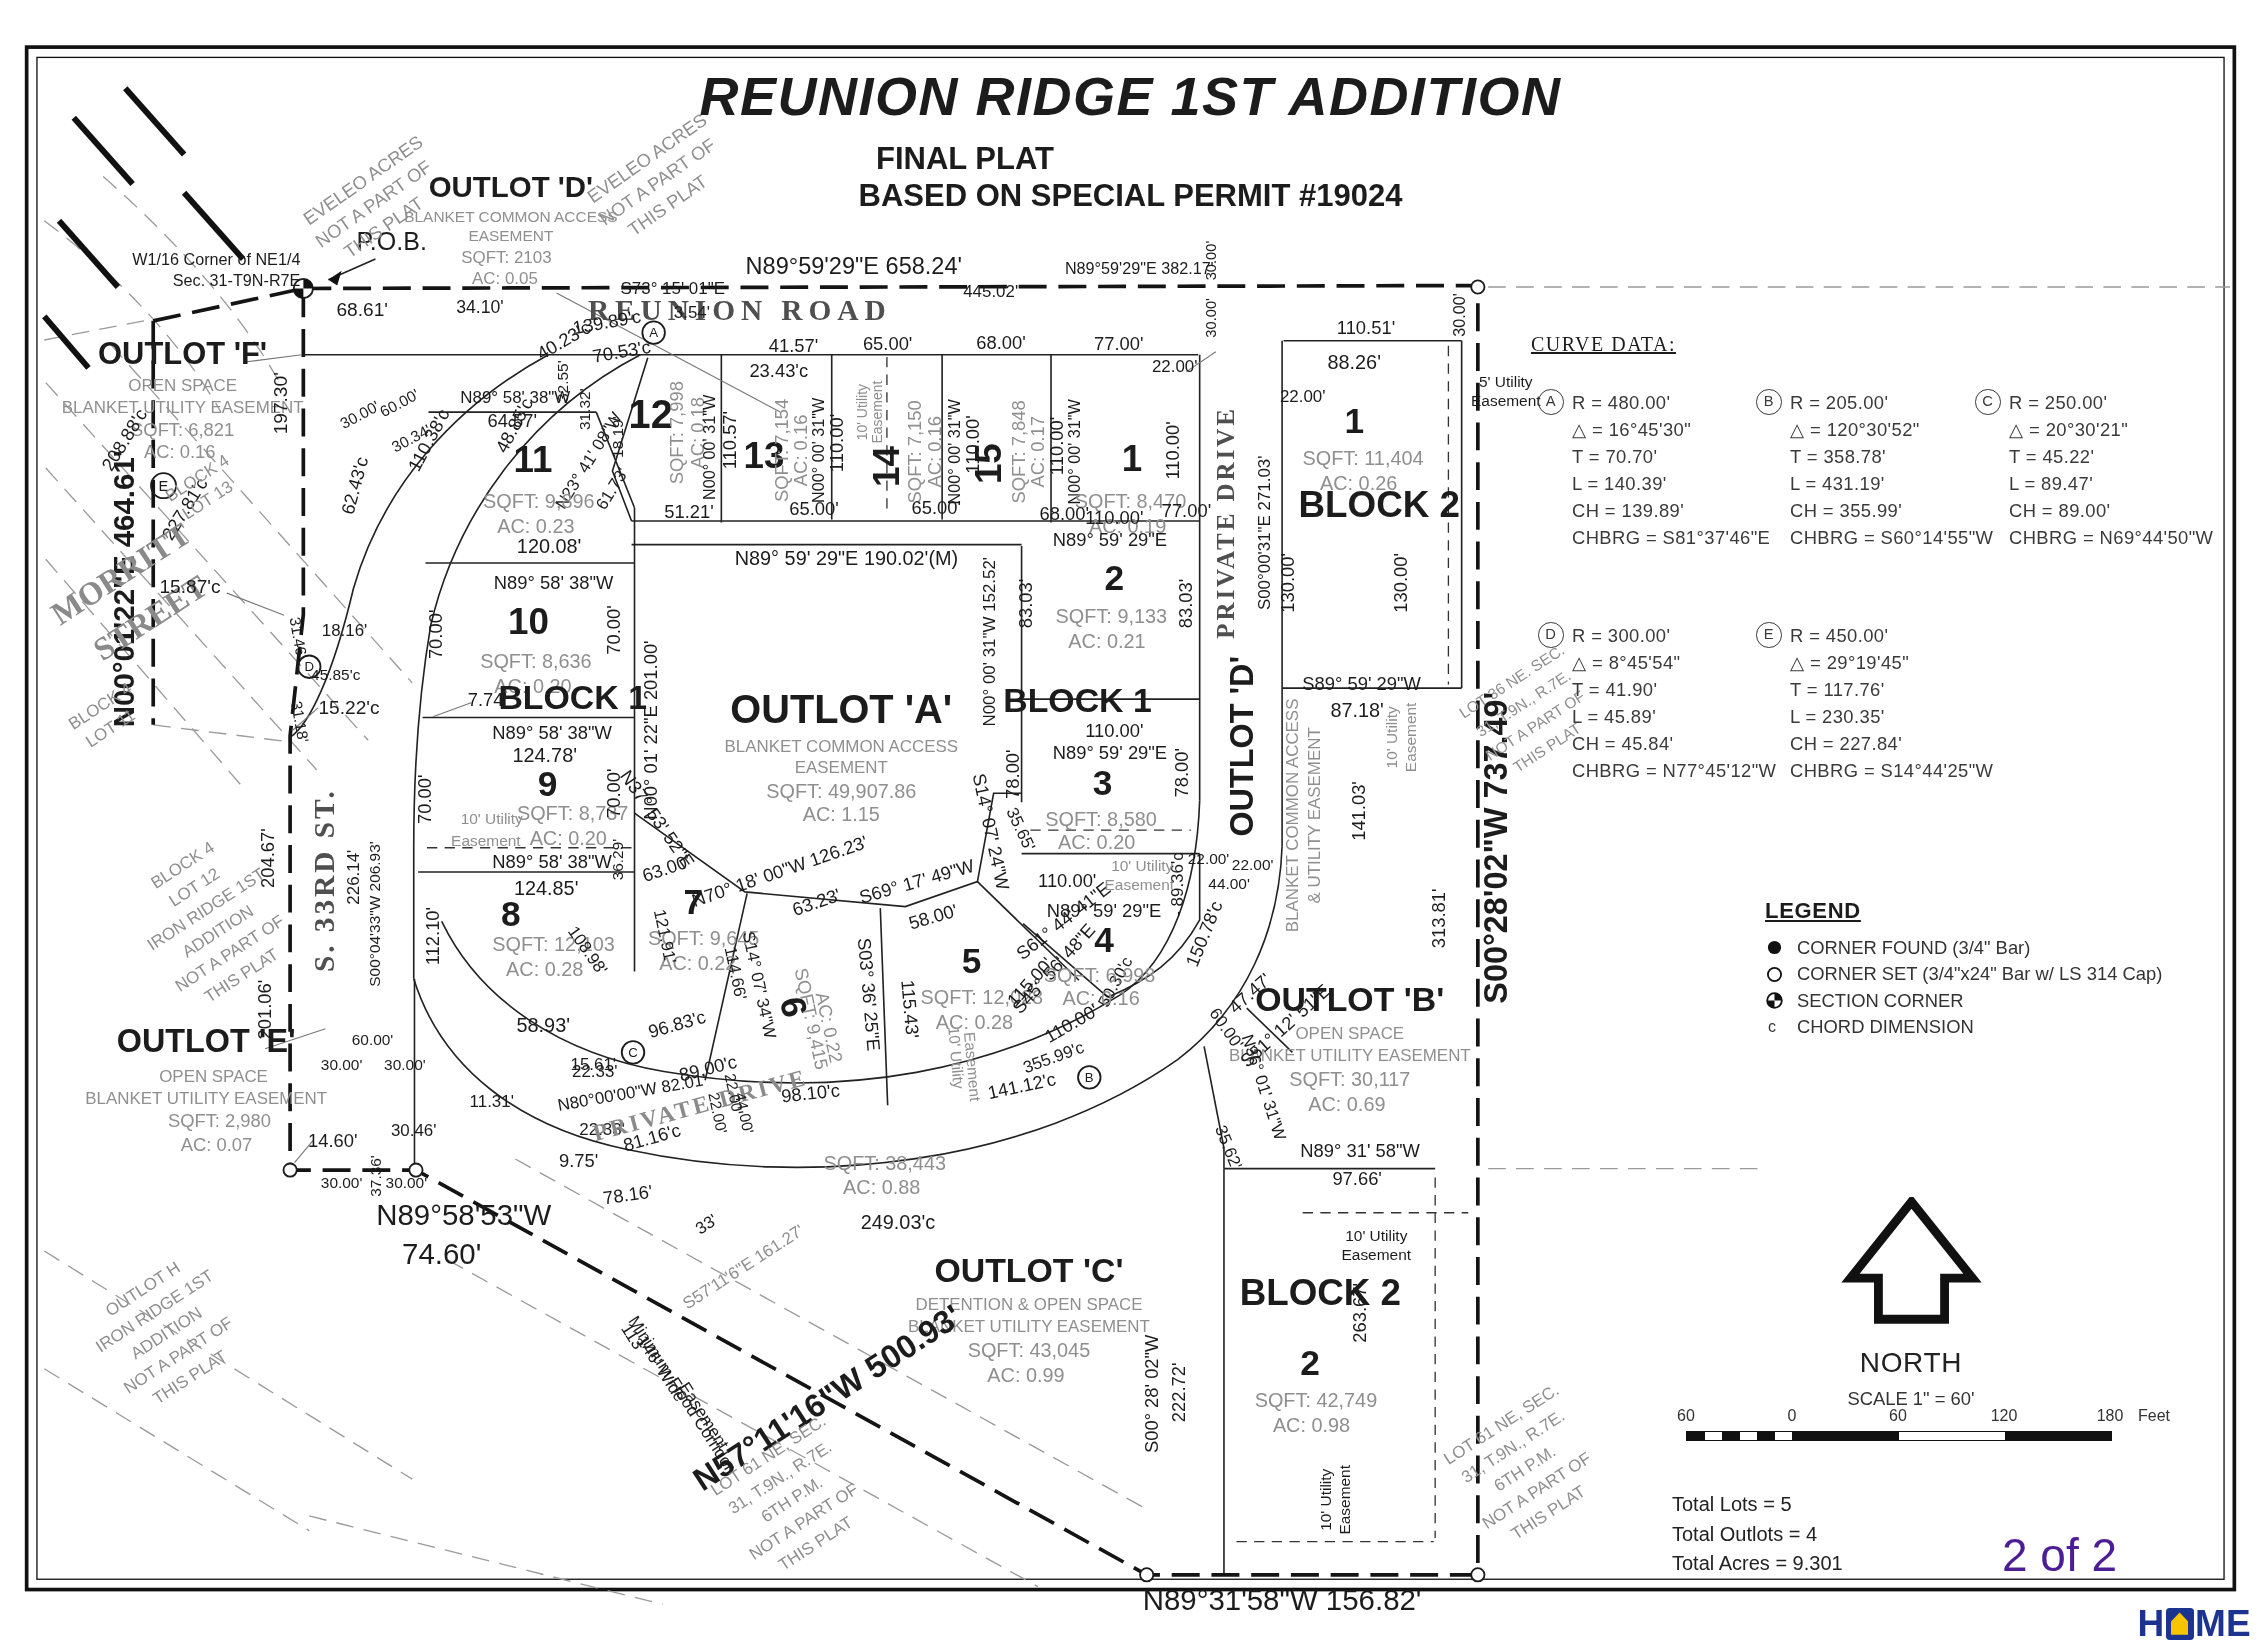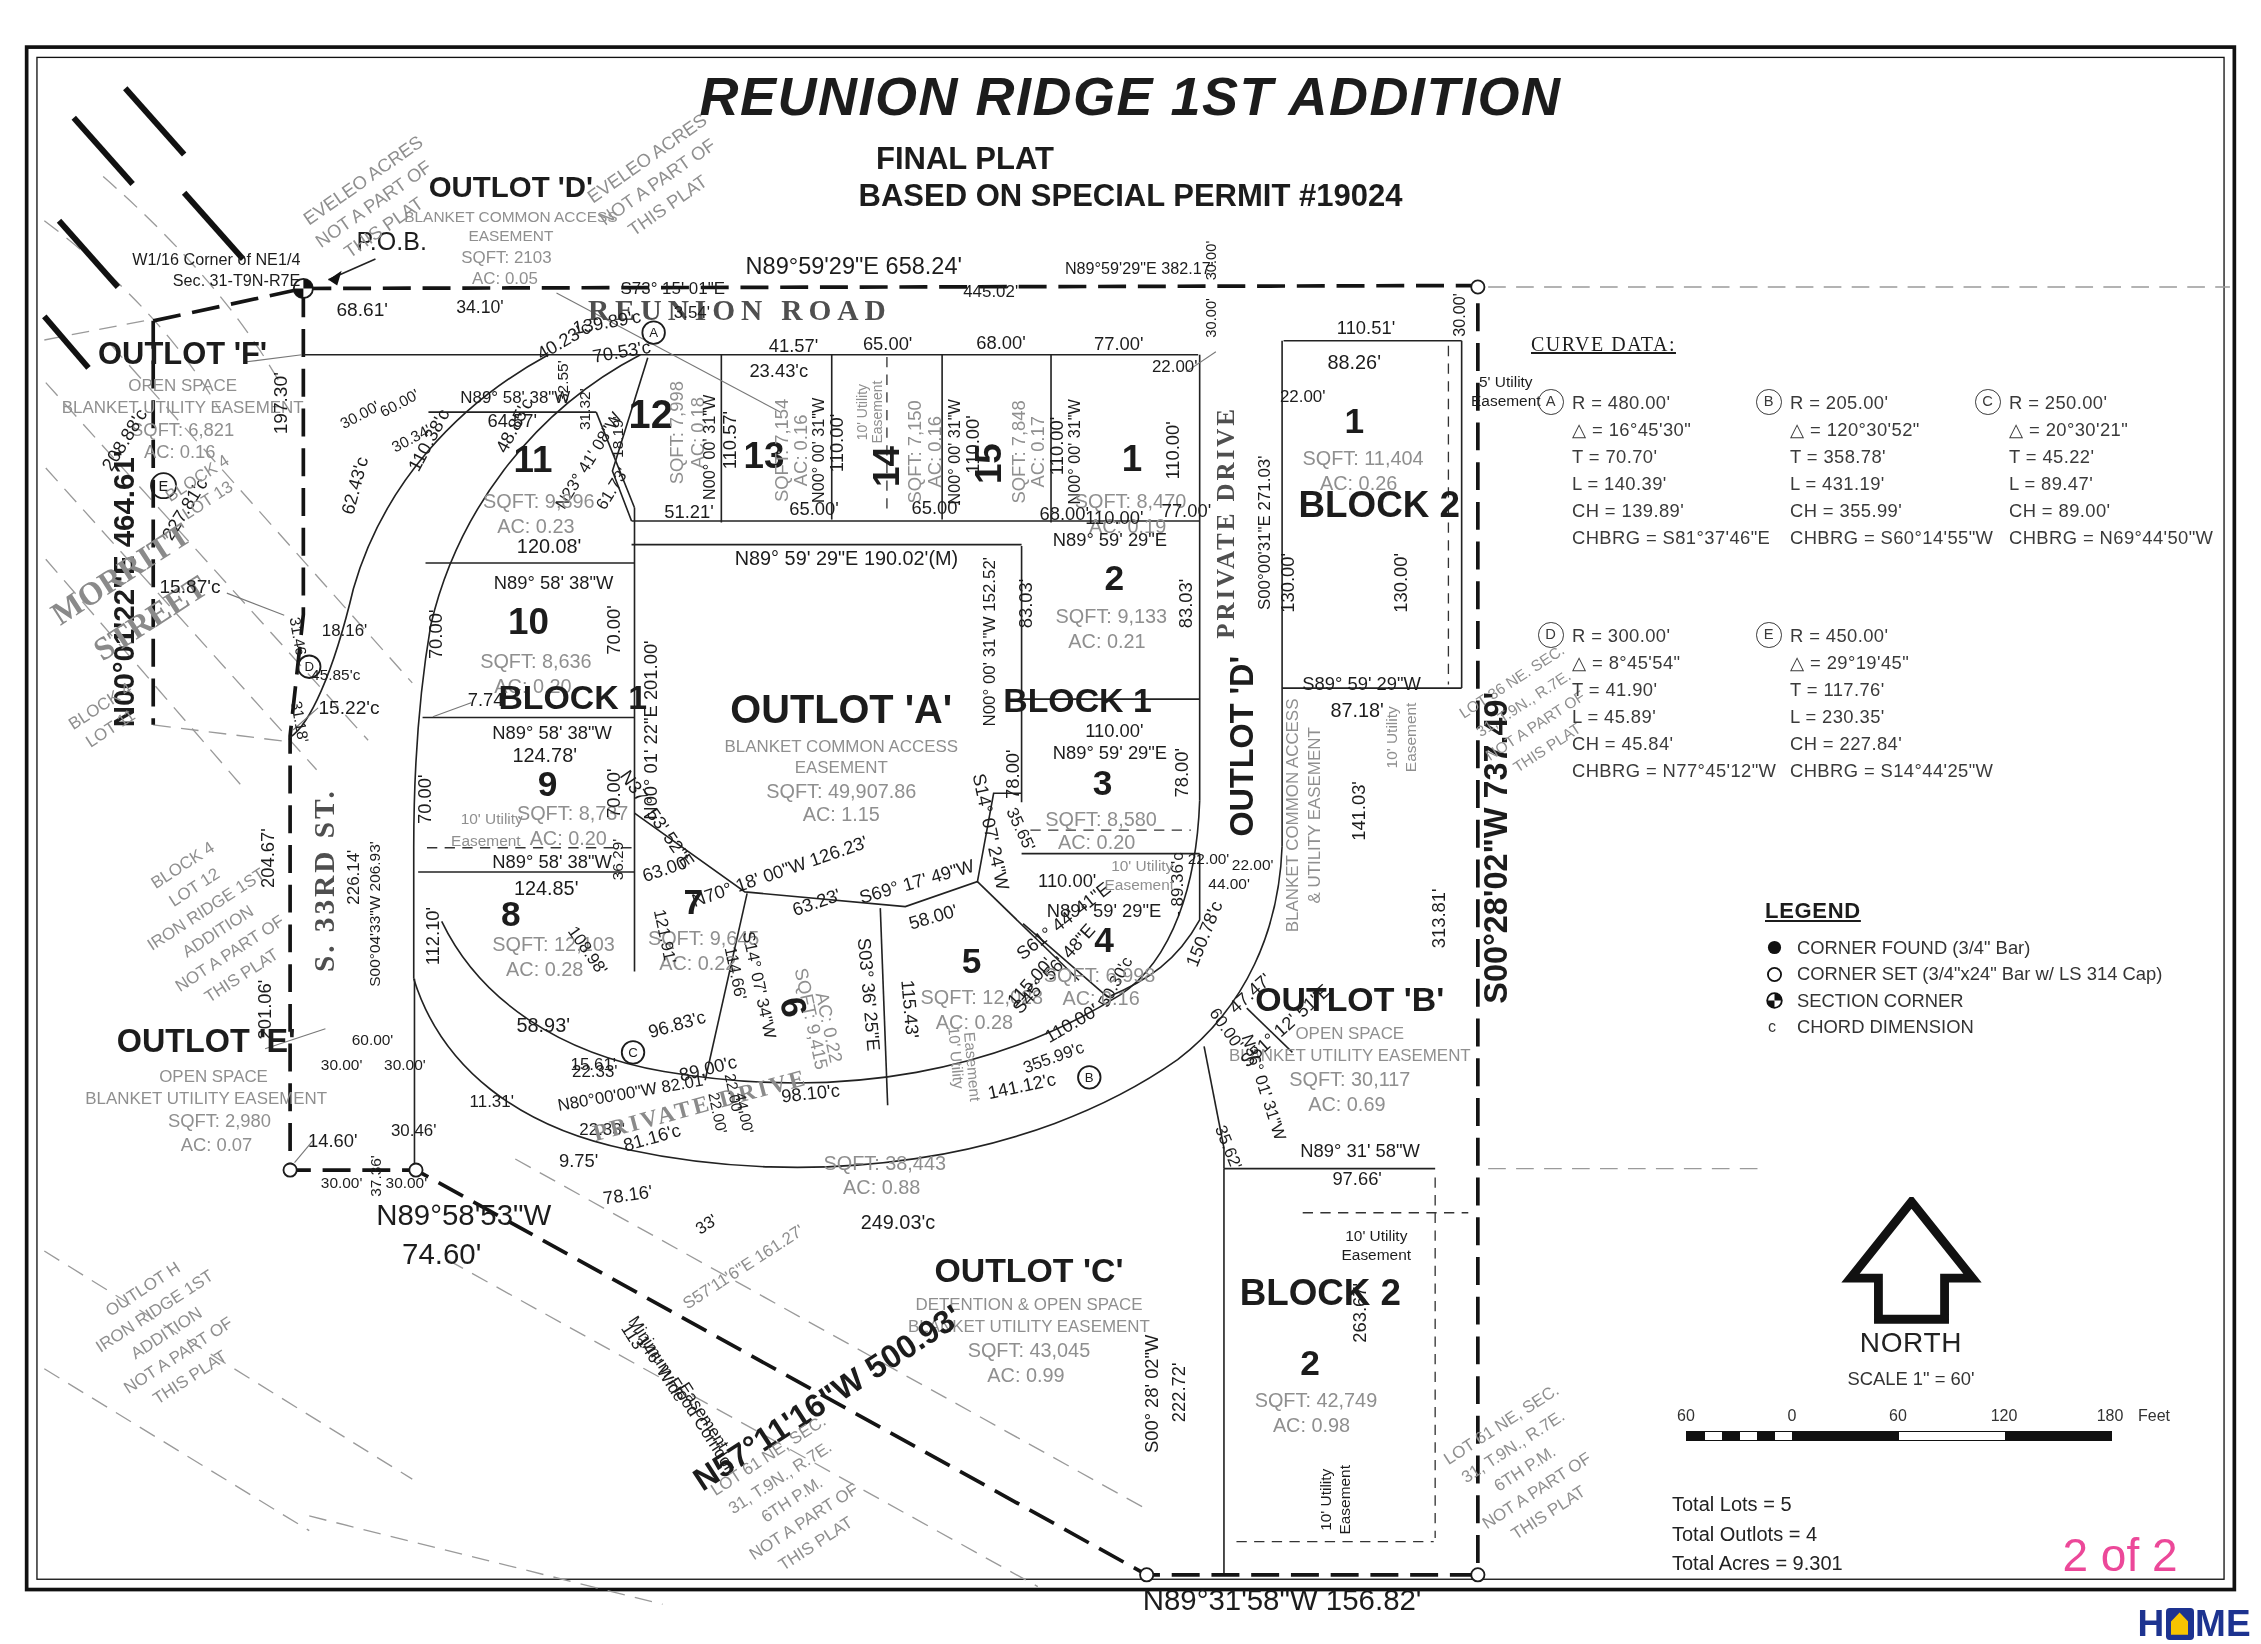--- a/index.html
+++ b/index.html
@@ -39,36 +39,36 @@
   .cA{left:41px;top:56px;} .cB{left:259px;top:56px;} .cC{left:478px;top:56px;}
   .cD{left:41px;top:289px;} .cE{left:259px;top:289px;}
 
   .legend{left:1765px;top:898px;width:456px;}
   .lg-title{font-size:22px;font-weight:700;letter-spacing:0.7px;text-decoration:underline;margin-bottom:10.3px;}
   .lg-row{display:flex;align-items:center;height:26.5px;font-size:18.4px;color:#333;}
   .lg-sym{width:32px;display:flex;justify-content:flex-start;align-items:center;}
   .lg-sym .chord{font-size:16px;color:#333;padding-left:2.9px;}
 
   .north{left:1824px;top:1197px;width:174px;text-align:center;}
-  .north-label{font-size:28px;color:#222;margin-top:0;letter-spacing:0.7px;}
+  .north-label{font-size:28px;color:#222;margin-top:20px;letter-spacing:0.7px;}
   .north-scale{font-size:18.4px;color:#333;margin-top:8.8px;}
 
   .scalebar{left:1680px;top:1407px;width:530px;height:52px;font-size:16px;color:#333;}
   .sb-tick{position:absolute;top:0;transform:translateX(-50%);}
   .sb-unit{position:absolute;top:0;}
   .sb-bar{position:absolute;left:5.9px;top:23.6px;width:424px;height:8.8px;border:1.5px solid #111;display:flex;}
   .sb-seg{height:100%;}
   .sb1{width:106px;background:repeating-linear-gradient(90deg,#111 0 17.7px,#fff 17.7px 35px);}
   .sb2{width:106px;background:#111;}
   .sb3{width:106px;background:#fff;}
   .sb4{width:106px;background:#111;}
 
   .totals{left:1672px;top:1493px;font-size:20px;color:#222;}
   .totals div{margin-bottom:6.6px;}
-  .pageno{left:2002px;top:1528px;width:236px;text-align:center;font-size:46px;color:#ec4899;}
+  .pageno{left:2002px;top:1528px;width:236px;font-size:46px;color:#4c1d95;}
 
   .logo{left:2124px;top:1603px;width:140px;text-align:center;}
   .logo-word{display:flex;align-items:center;justify-content:center;font-weight:800;font-size:37px;color:#1d3390;}
   .o-house{width:28px;height:32px;background:#1d3390;display:inline-block;position:relative;border-radius:3.7px;margin:0 1.5px;}
   .o-house .house{position:absolute;left:5.2px;right:5.2px;top:4.4px;bottom:5.2px;background:#f7c400;
     clip-path:polygon(50% 0,100% 42%,100% 100%,0 100%,0 42%);}
 </style>
 </head>
 <body>
 

